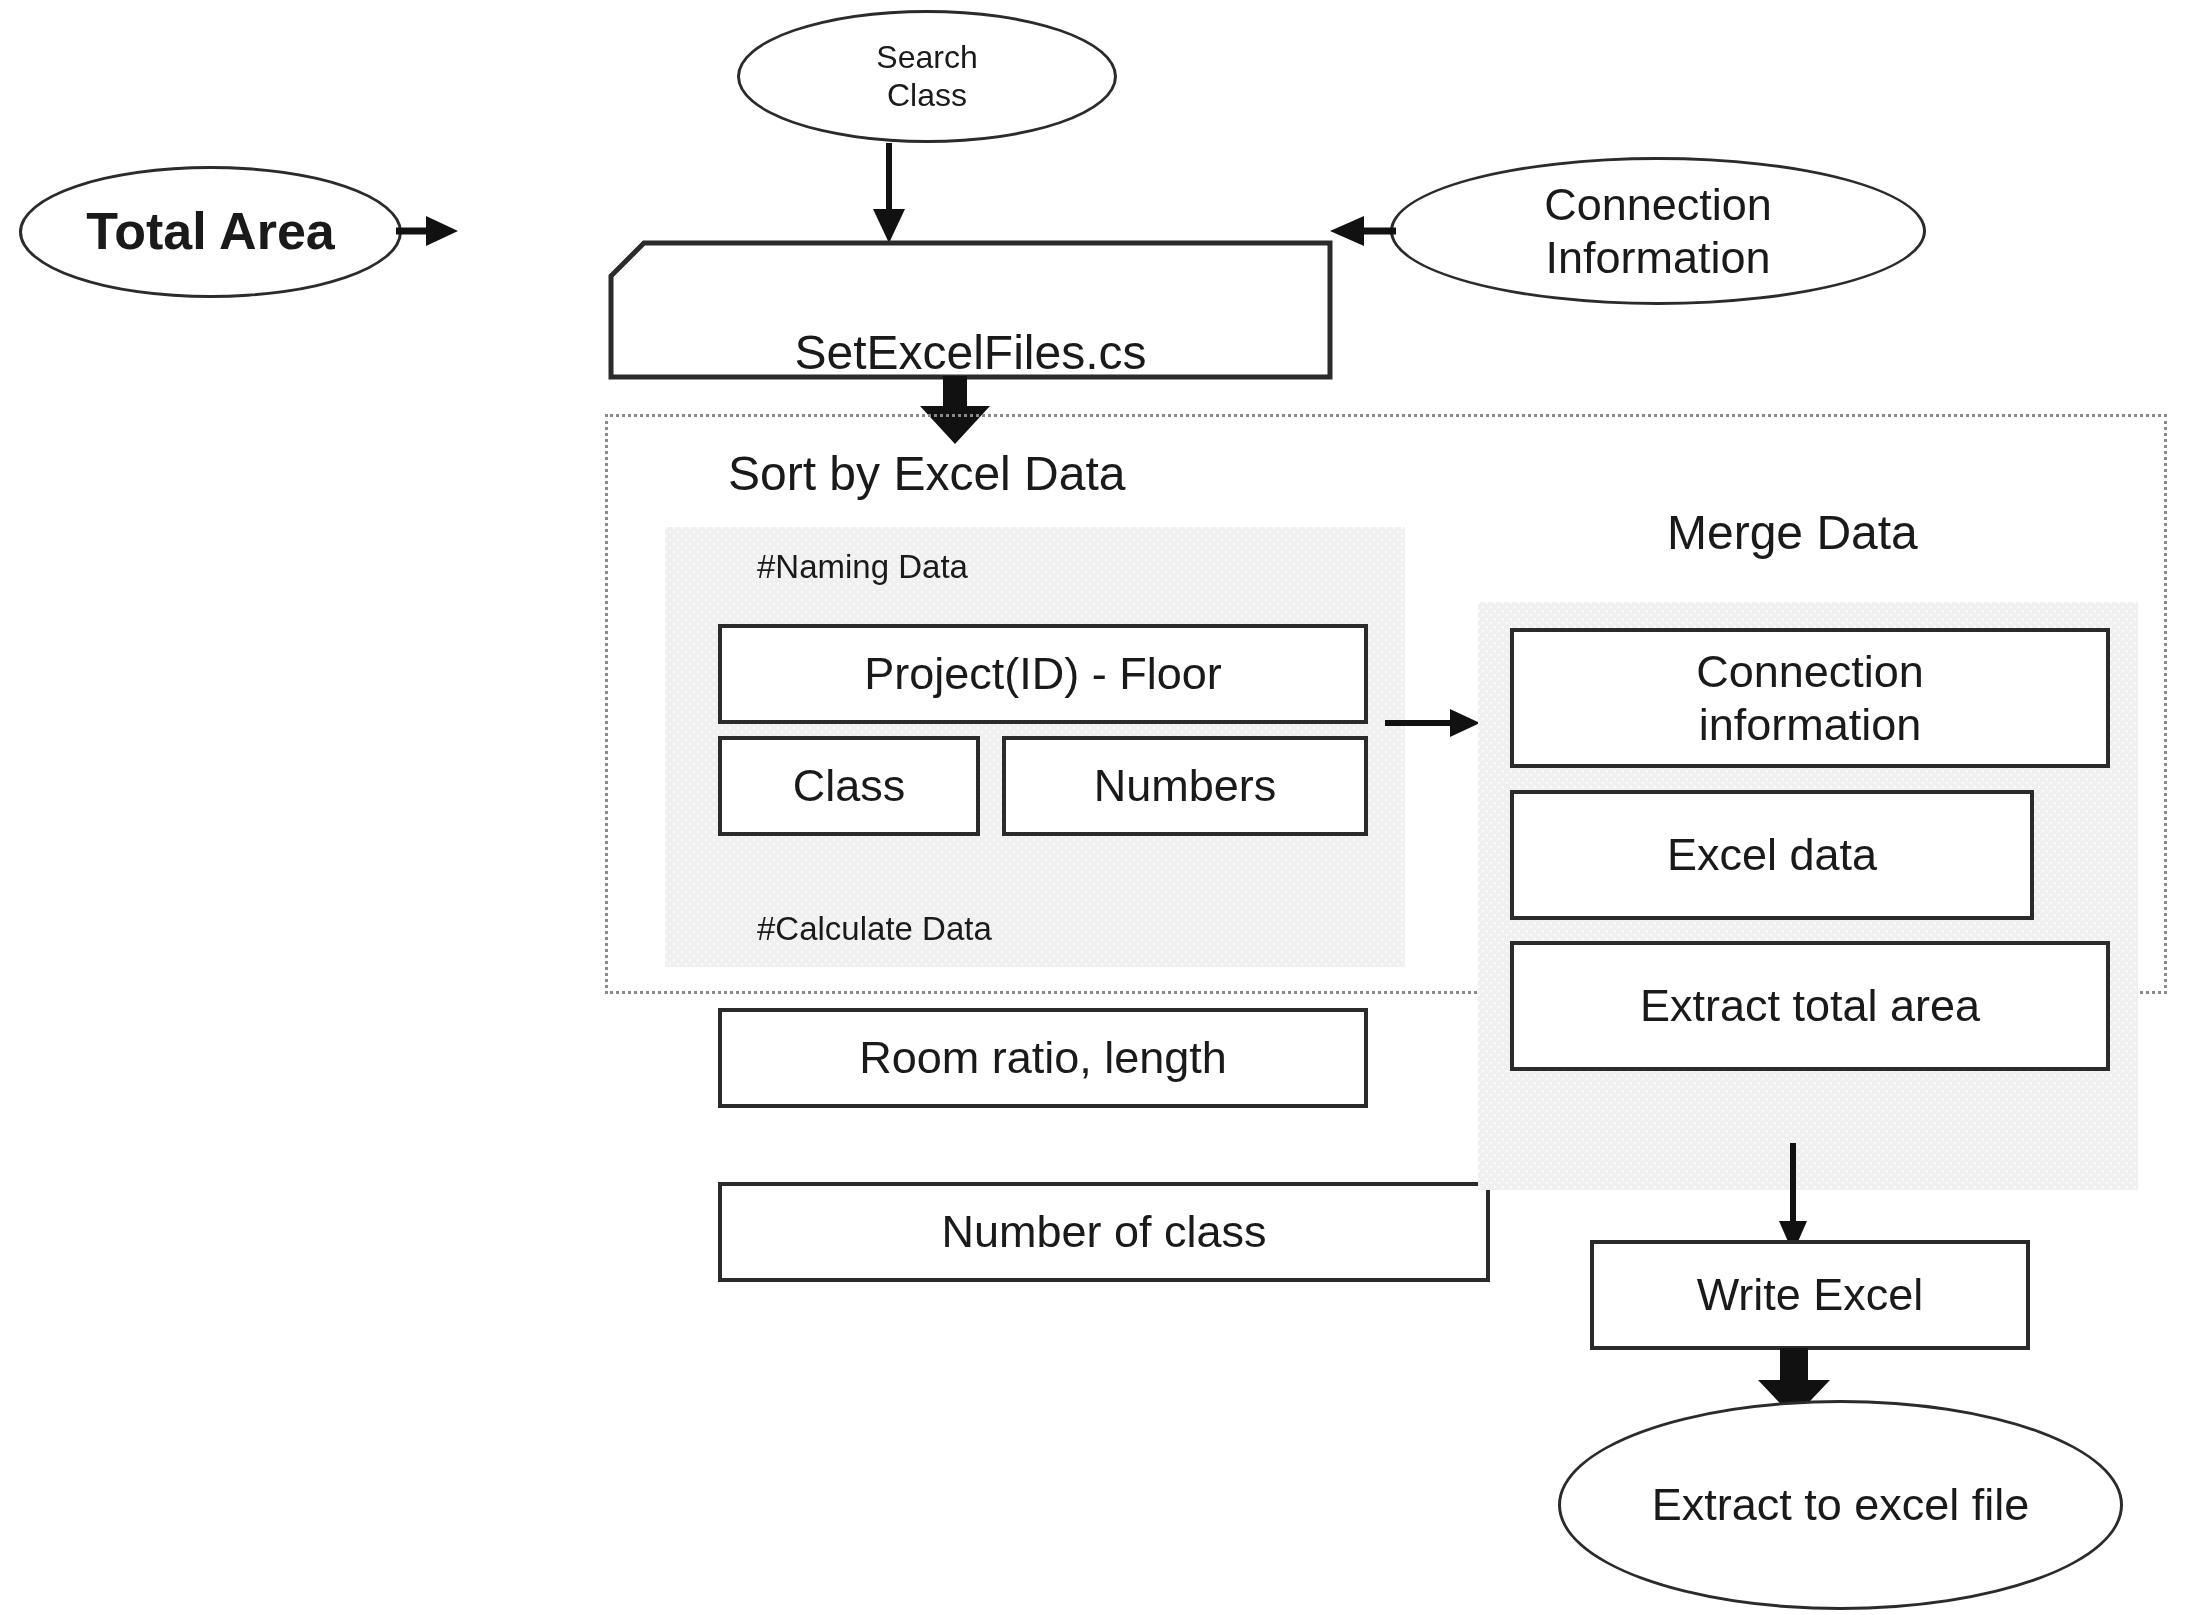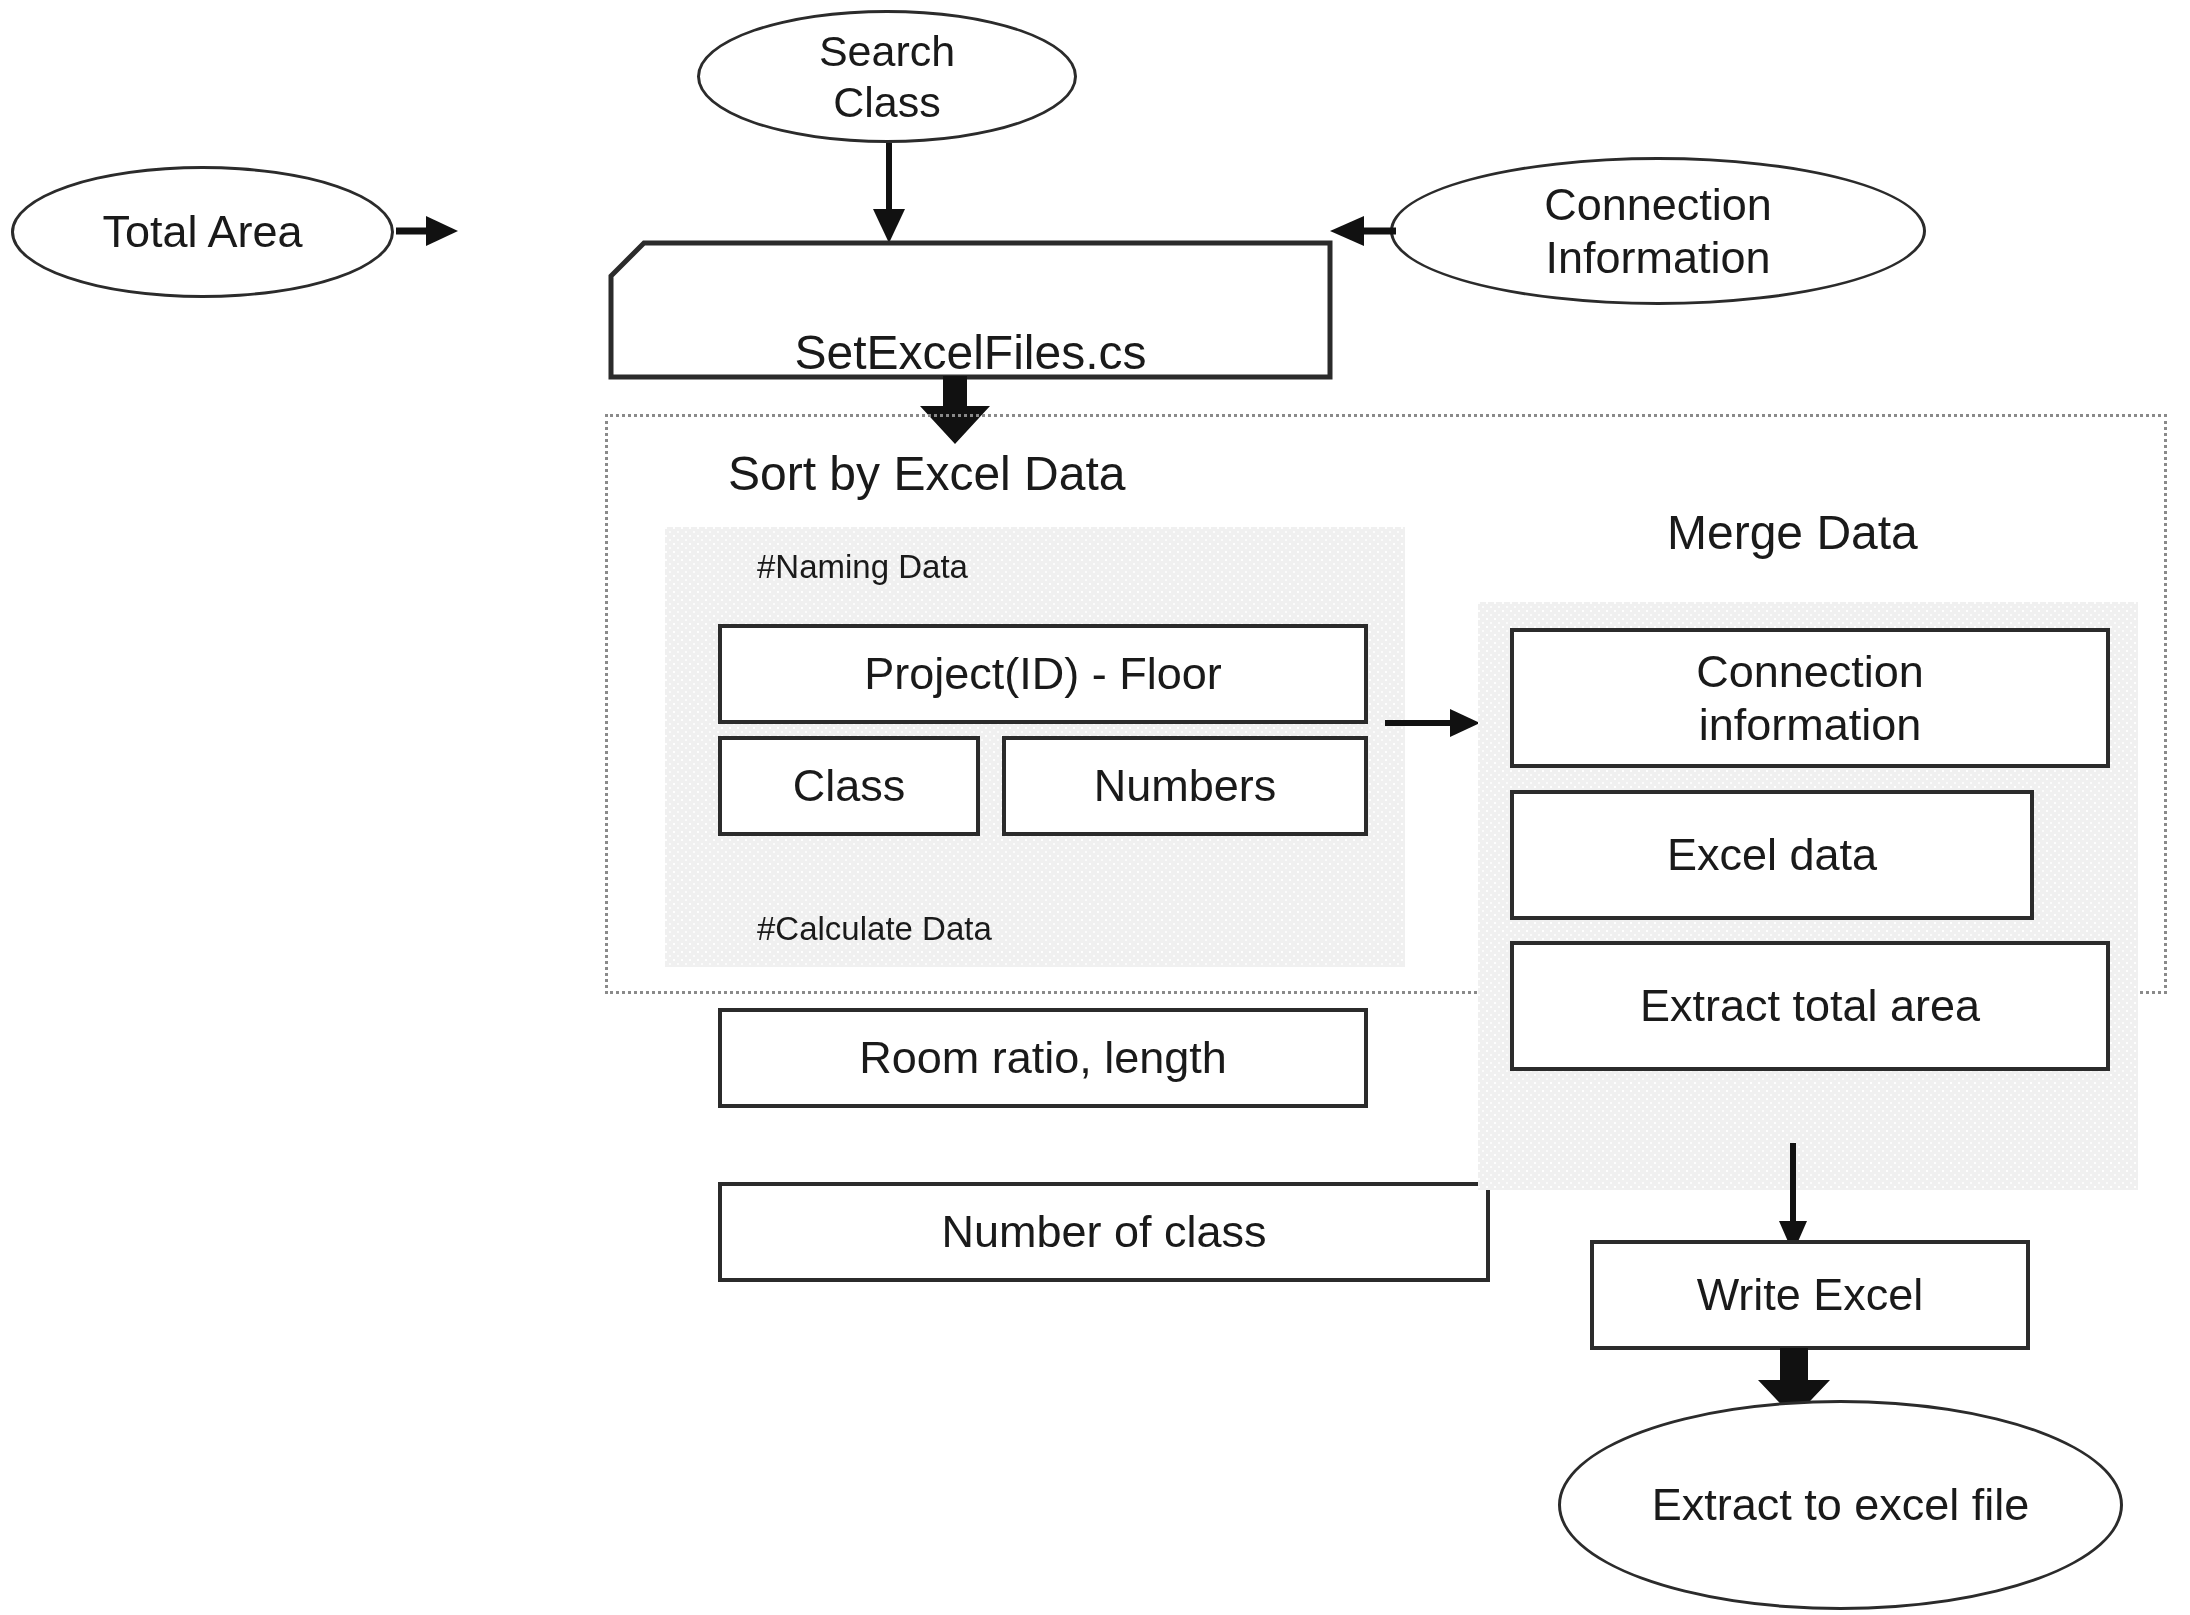--- a/index.html
+++ b/index.html
@@ -87,28 +87,28 @@
   }
   .conn svg { display: block; overflow: visible; }
   .ln { stroke: #111111; fill: none; }
   .hd { fill: #111111; stroke: none; }
 </style>
 </head>
 <body>
 
 <div id="stage">
 
-  <div class="node ellipse" style="left:697px; top:10px; width:380px; height:133px; font-size:43px;">
+  <div class="node ellipse" style="left:737px; top:10px; width:380px; height:133px; font-size:32px;">
     <div style="display:flex; flex-direction:column;">
       <span>Search</span>
       <span>Class</span>
     </div>
   </div>
 
-  <div class="node ellipse" style="left:11px; top:166px; width:383px; height:132px; font-size:45px;">
+  <div class="node ellipse" style="left:19px; top:166px; width:383px; height:132px; font-size:52px;font-weight:bold;">
     <span>Total Area</span>
   </div>
 
   <div class="node ellipse" style="left:1390px; top:157px; width:536px; height:148px; font-size:45px;">
     <div style="display:flex; flex-direction:column;">
       <span>Connection</span>
       <span>Information</span>
     </div>
   </div>
 

